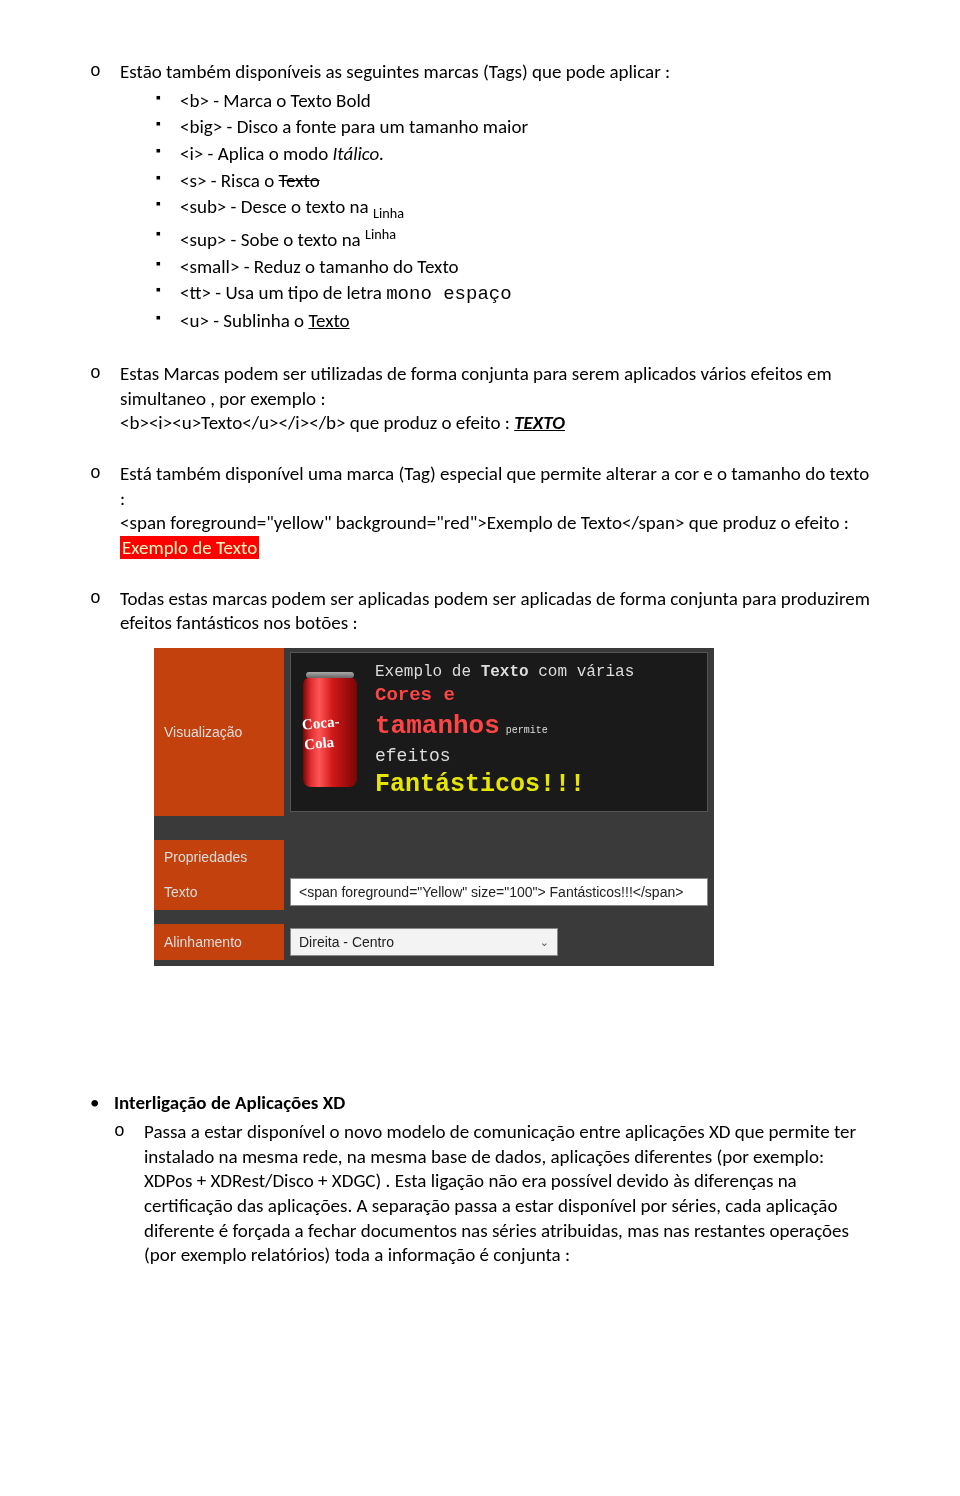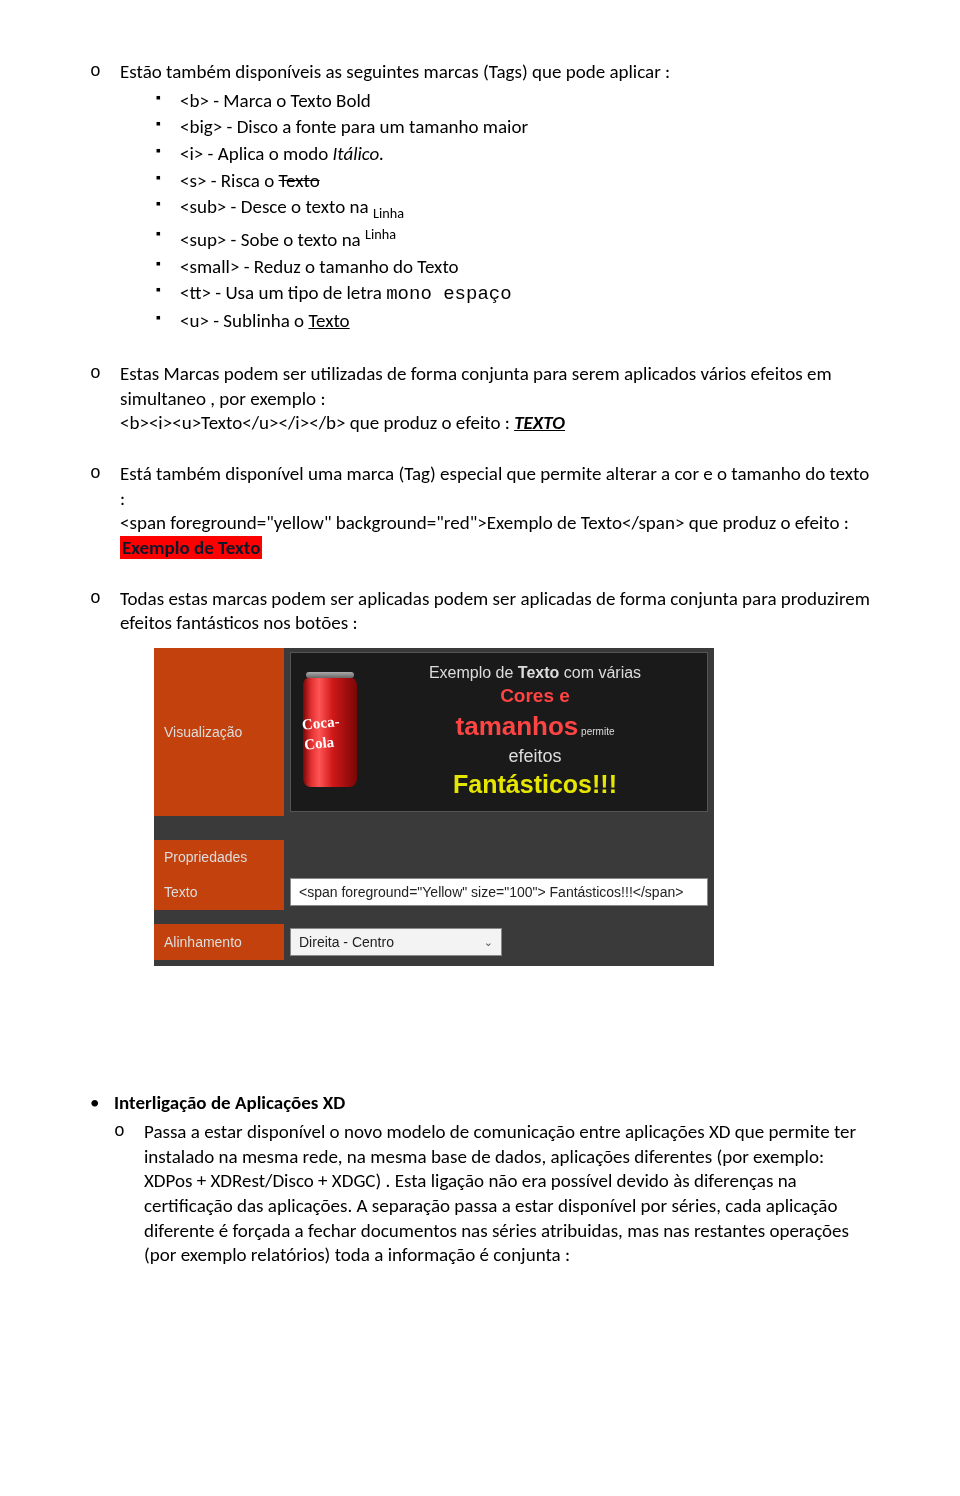--- a/index.html
+++ b/index.html
@@ -39,21 +39,21 @@
   flex: 0 0 24px;
   font-size: 14px;
 }
 .strike { text-decoration: line-through; }
 .sub-small { font-size: 0.75em; vertical-align: sub; }
 .sup-small { font-size: 0.75em; vertical-align: super; }
 .mono { font-family: Liberation Mono, monospace; }
 .under { text-decoration: underline; }
 .ital { font-style: italic; }
 .boldital-under { font-weight: bold; font-style: italic; text-decoration: underline; }
-.highlight-red { background: #ff0000; color: #0f172a; padding: 0 2px; font-weight: bold; }
+.highlight-red { background: #ff0000; color: #fef9c3; padding: 0 2px; }
 .spacer-block { height: 20px; }
 .spacer-large { height: 95px; }
 .screenshot {
   margin: 12px 0 0 64px;
   width: 560px;
   background: #3a3a3a;
   font-family: 'Segoe UI', Arial, sans-serif;
   font-size: 14px;
   color: #ddd;
 }
@@ -76,30 +76,30 @@
   background: linear-gradient(90deg, #7a0606 0%, #e23030 15%, #ff5555 30%, #d01818 55%, #7a0606 100%);
   border-radius: 8px;
   position: relative;
   display:flex; align-items:center; justify-content:center;
 }
 .coke-can::before {
   content:"";
   position:absolute; top:-5px; left:3px; right:3px; height:6px; background: linear-gradient(#aaa,#666); border-radius:3px;
 }
 .coke-label { font-family: 'Brush Script MT', cursive; color:#fff; font-size:15px; transform:rotate(-6deg); font-weight:bold; }
-.preview-text { margin-left: 18px; text-align: center; line-height: 1.35; flex:1; }
+.preview-text { margin-left: 18px; line-height: 1.35; flex:1;font-family:Liberation Mono, monospace; }
 .pt-line1 { color:#ddd; font-size:16px; }
 .pt-line1 b { font-weight:bold; }
 .pt-red1 { color:#ff4444; font-size:19px; font-weight:bold; }
 .pt-red2 { color:#ff4444; font-size:26px; font-weight:bold; }
 .pt-line2 { color:#ddd; font-size:10px; }
 .pt-line3 { color:#ddd; font-size:18px; }
 .pt-fant { color:#e6e600; font-size:25px; font-weight:bold; }
 .formfield { background:#fff; color:#222; border:1px solid #888; height:28px; flex:1; display:flex; align-items:center; padding:0 8px; font-size:14px; box-sizing:border-box; }
-.dropdown { background:#f3f3f3; color:#222; border:1px solid #888; height:28px; width: 212px; display:flex; align-items:center; justify-content:space-between; padding:0 8px; font-size:14px; box-sizing:border-box; }
+.dropdown { background:#f3f3f3; color:#222; border:1px solid #888; height:28px; width: 268px; display:flex; align-items:center; justify-content:space-between; padding:0 8px; font-size:14px; box-sizing:border-box; }
 .chev { font-size:11px; color:#555; }
 .ss-sep { height: 24px; }
 .bullet-block { display:flex; margin-top: 30px; }
 .b-marker { width: 24px; flex:0 0 24px; font-size:19px; }
 </style>
 </head>
 <body>
 
 <div class="outer-item">
   <div class="outer-marker">o</div>

